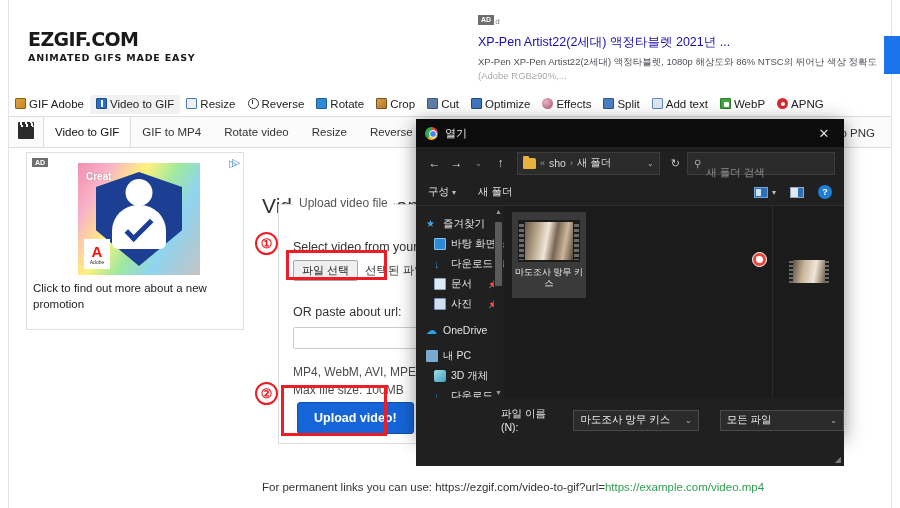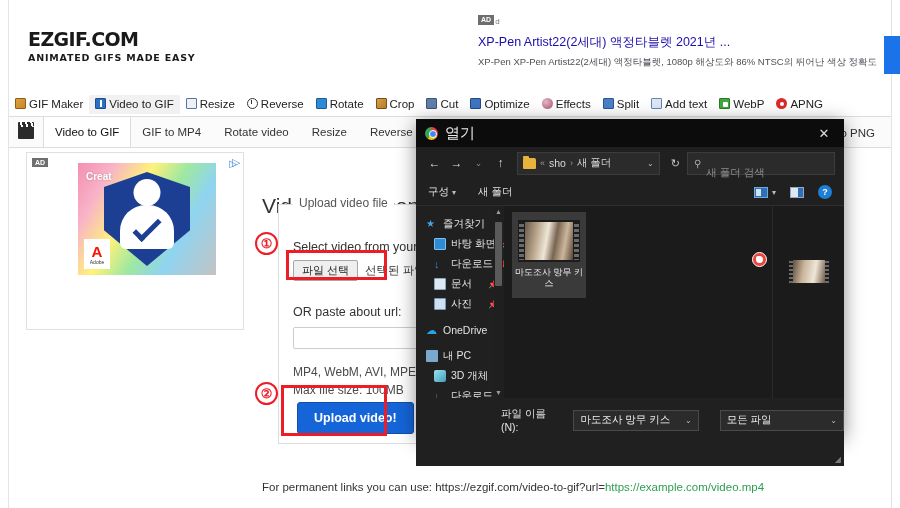--- a/index.html
+++ b/index.html
@@ -121,21 +121,21 @@
     border: 1px solid #e0e0e0; background: #fff; padding: 4px;
   }
   .side-ad-badge {
     position: absolute; left: 5px; top: 5px; background: #6e6e6e; color: #fff;
     font-size: 7px; font-weight: bold; padding: 1px 3px; z-index: 3;
   }
   .side-ad-x {
     position: absolute; right: 6px; top: 5px; color: #4a90d9; font-size: 10px; z-index: 3;
   }
   .ad-image {
-    position: absolute; left: 51px; top: 10px; width: 138px; height: 112px;
+    position: absolute; left: 51px; top: 10px; width: 122px; height: 112px;
     background: linear-gradient(120deg,#f48fb1 0%,#f8b3c8 18%,#fff27a 38%,#9fe8a0 55%,#8fd4f0 72%,#c3c3c3 100%);
     overflow: hidden;
   }
   .ad-image .crea {
     position: absolute; left: 8px; top: 8px; color: #fff; font-size: 10px;
     font-weight: 600; text-shadow: 0 0 2px rgba(0,0,0,.25);
   }
   .ad-shield {
     position: absolute; left: 50%; top: 50%; transform: translate(-50%,-50%);
     width: 86px; height: 94px; background: #1c3f94;
@@ -230,21 +230,21 @@
   }
   .chrome-ico {
     width: 13px; height: 13px; border-radius: 50%;
     background: conic-gradient(#ea4335 0 33%, #fbbc05 33% 60%, #34a853 60% 100%);
     position: relative; flex: 0 0 auto;
   }
   .chrome-ico::after {
     content: ""; position: absolute; left: 3.5px; top: 3.5px; width: 6px; height: 6px;
     border-radius: 50%; background: #4285f4; border: 1px solid #fff;
   }
-  .dlg-title-text { font-size: 15px; color: #eaeaea; }
+  .dlg-title-text { font-size: 11px; color: #eaeaea; }
   .dlg-close {
     margin-left: auto; width: 40px; height: 28px; display: flex;
     align-items: center; justify-content: center; color: #ddd; font-size: 13px; cursor: pointer;
   }
   .dlg-nav {
     height: 32px; display: flex; align-items: center; gap: 3px; padding: 0 9px;
     background: #202020;
   }
   .navbtn {
     width: 19px; height: 22px; display: flex; align-items: center; justify-content: center;
@@ -393,27 +393,28 @@
 
   <div class="logo-wrap">
     <div class="logo-main">EZGIF.COM</div>
     <div class="logo-sub">ANIMATED GIFS MADE EASY</div>
   </div>
 
   <div class="top-ad">
     <span class="ad-badge">AD</span><span class="ad-badge-d">d</span>
     <div class="ad-title">XP-Pen Artist22(2세대) 액정타블렛 2021년 ...</div>
     <div class="ad-desc">XP-Pen XP-Pen Artist22(2세대) 액정타블렛, 1080p 해상도와 86% NTSC의 뛰어난 색상 정확도</div>
+    <div class="ad-desc2">(Adobe RGB≥90%,...</div>
     <div class="ad-blue-block"></div>
   </div>
 
   <div class="mainnav">
     <div class="navitem">
         <span class="nav-ico ico-gifmaker"></span>
-        <span>GIF Maker</span>
+        <span>GIF Adobe</span>
       </div>
     <div class="navitem active">
         <span class="nav-ico ico-video"></span>
         <span>Video to GIF</span>
       </div>
     <div class="navitem">
         <span class="nav-ico ico-resize"></span>
         <span>Resize</span>
       </div>
     <div class="navitem">
@@ -477,20 +478,21 @@
       <span class="crea">Creat</span>
       <div class="ad-shield"></div>
       <div class="ad-head"></div>
       <div class="ad-body"></div>
       <div class="ad-check"></div>
       <div class="adobe-chip">
         <span class="adobe-a">A</span>
         <span class="adobe-t">Adobe</span>
       </div>
     </div>
+    <div class="side-ad-text">Click to find out more about a new promotion</div>
   </div>
   <div class="side-ad-arrow">▷</div>
 
   <div class="page-title">Video to GIF conv</div>
 
   <div class="upload-box">
     <div class="legend">Upload video file</div>
     <div class="lbl-select">Select video from your co</div>
     <div class="file-row">
       <button class="btn-file">파일 선택</button>

